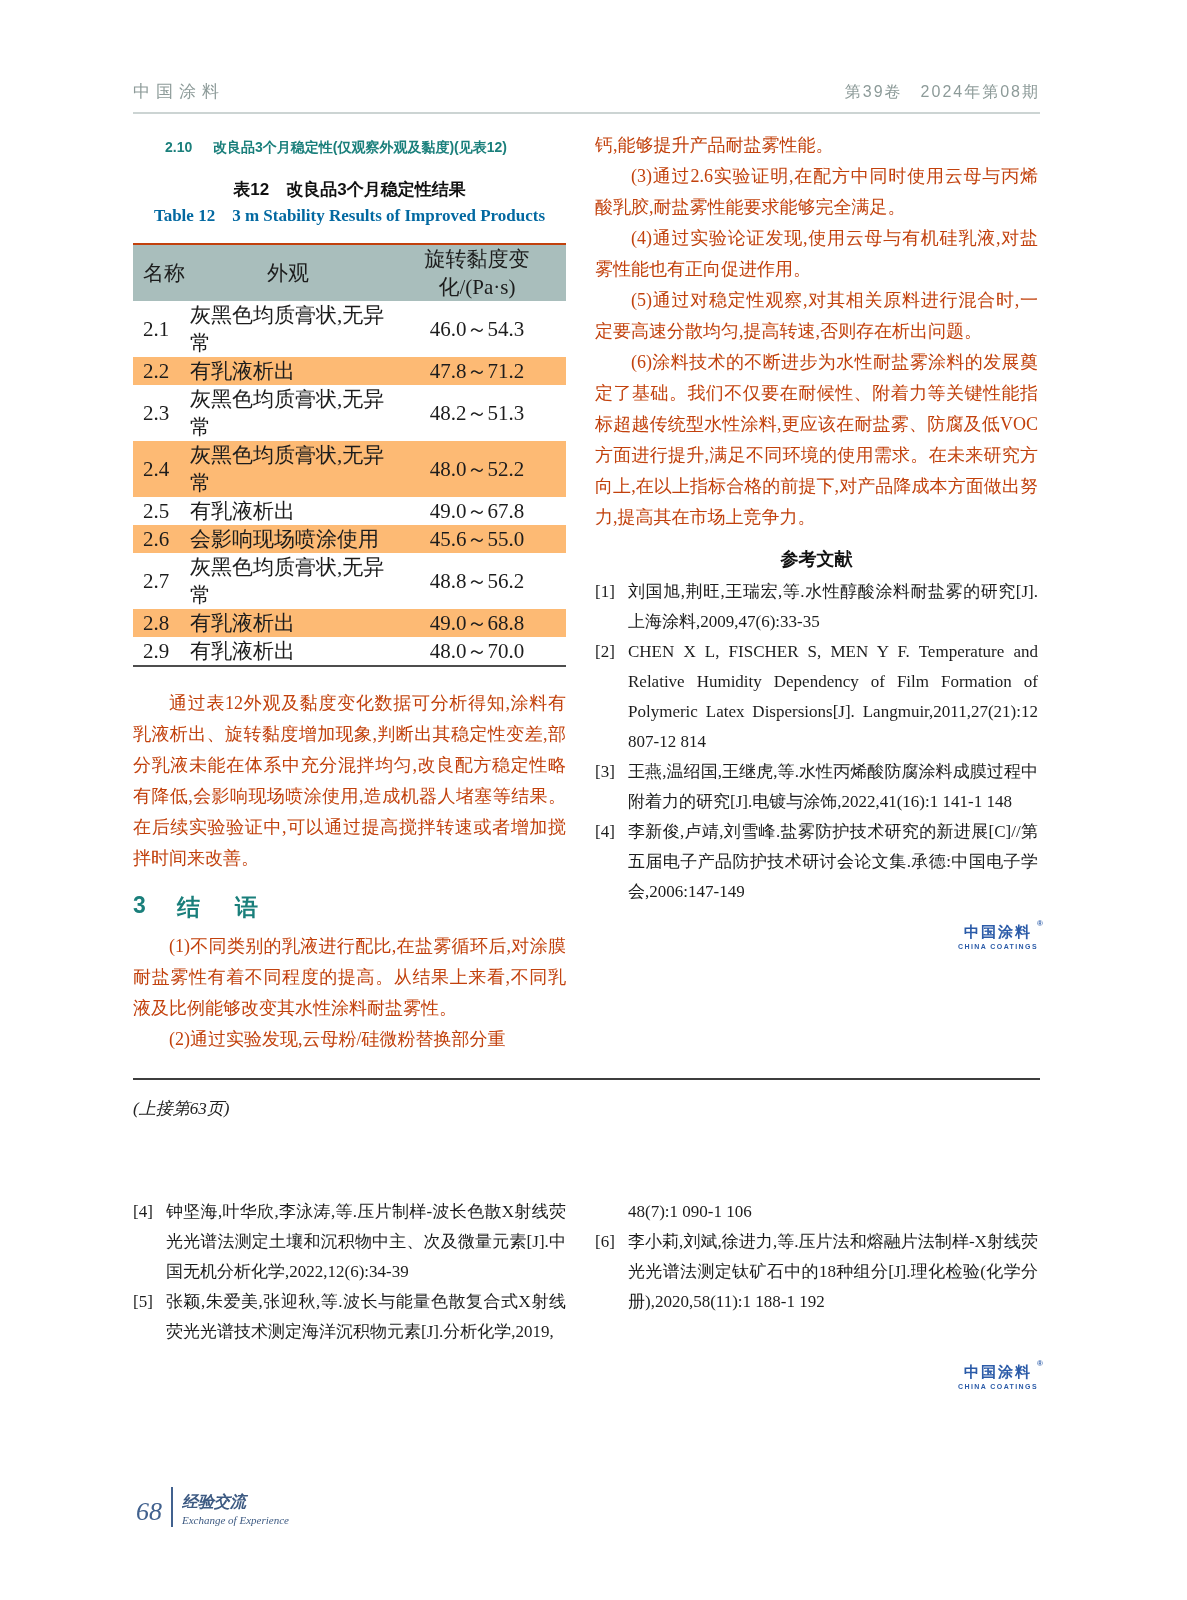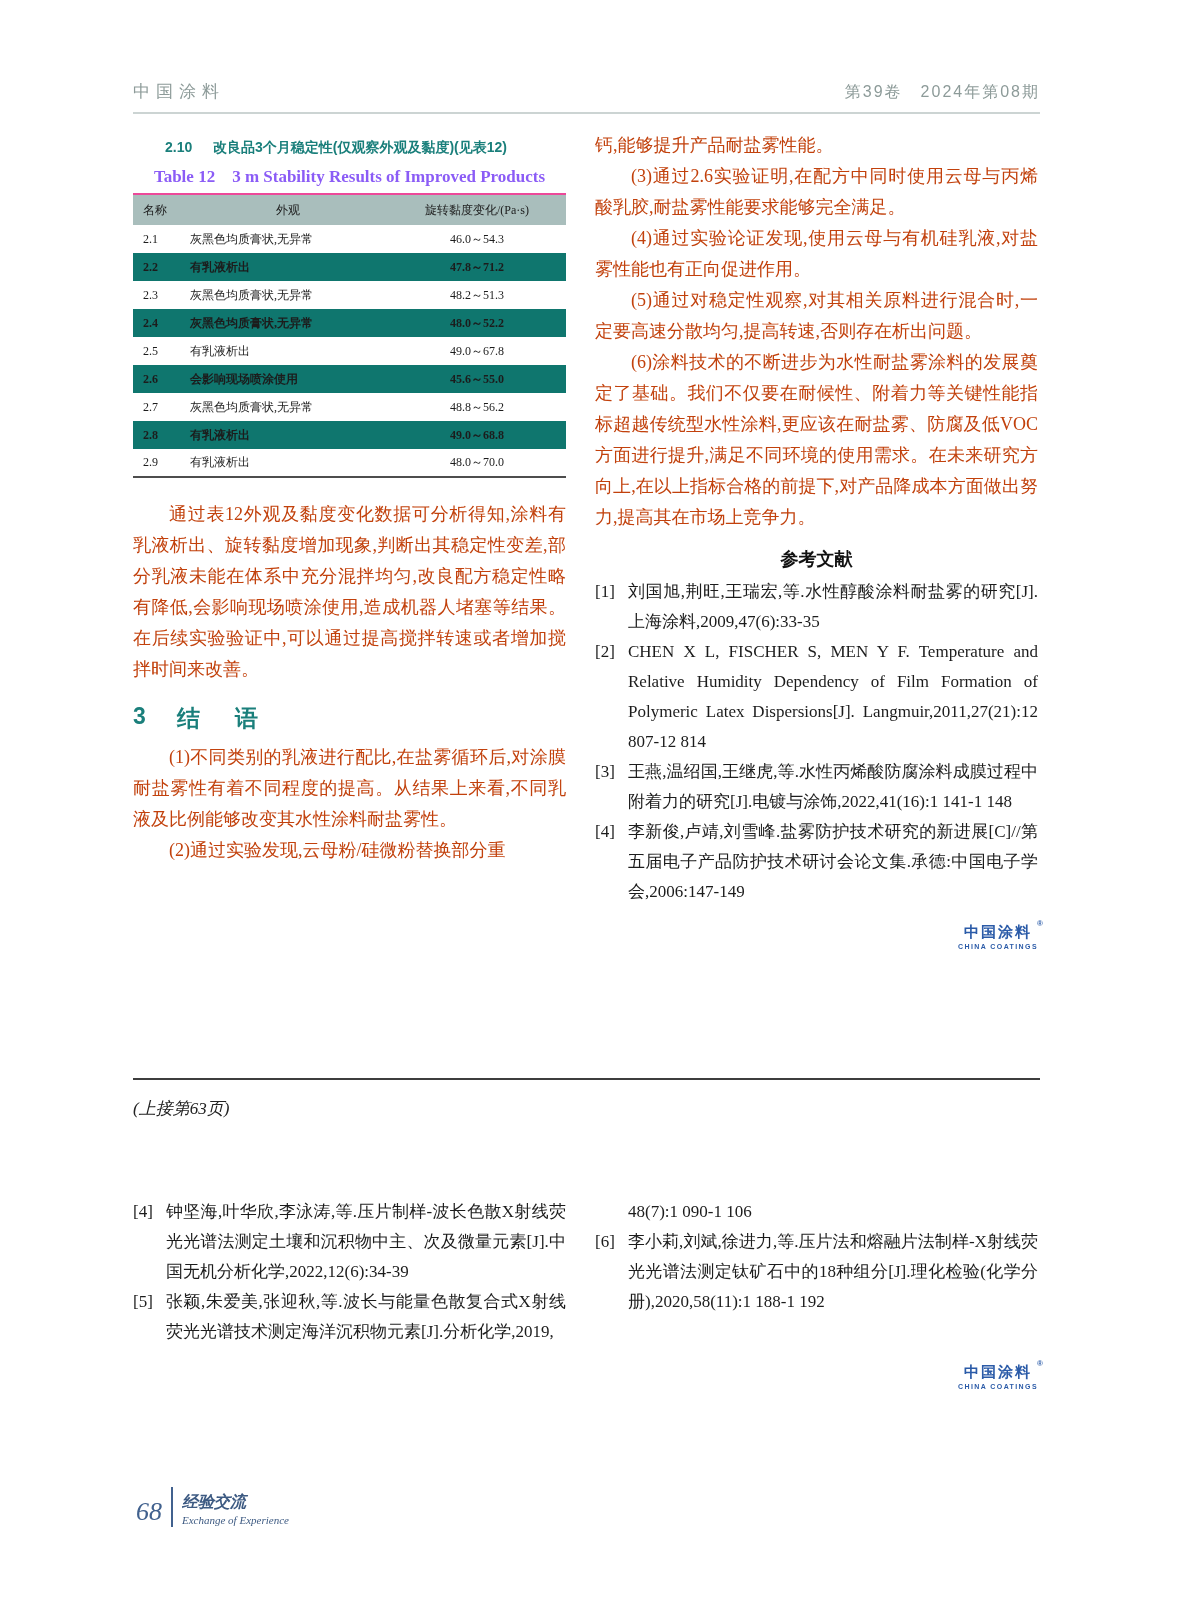--- a/index.html
+++ b/index.html
@@ -14,30 +14,30 @@
 
   
   .left-col  { position:absolute; left:133px; top:132px; width:433px; }
   .right-col { position:absolute; left:595px; top:130px; width:443px; }
 
   .sec-heading { display:flex; font-family:Liberation Sans, sans-serif; font-weight:bold; font-size:14px; line-height:30px; color:#1a7f7b;margin-left:32px; }
   .sec-num { flex:0 0 48px; }
   .sec-title { flex:1; text-align:justify; }
 
   .tbl-caption-cn { margin-top:16px; text-align:center; font-family:"Liberation Sans","DejaVu Sans",sans-serif; font-weight:bold; font-size:17px; color:#111; }
-  .tbl-caption-en { margin-top:3px; text-align:center; font-weight:bold; font-size:17px; color:#8b5cf6; }
-
-  table.stability-table { width:100%; border-collapse:collapse; margin-top:5px; font-size:12px; border-top:2px solid #ec4899; border-bottom:2px solid #4d4d4d; }
+  .tbl-caption-en { margin-top:3px; text-align:center; font-weight:bold; font-size:17px; color:#0369a1; }
+
+  table.stability-table { width:100%; border-collapse:collapse; margin-top:16px; font-size:21px; border-top:2px solid #c2410c; border-bottom:2px solid #4d4d4d; }
   table.stability-table th { background:#a9bebc; font-weight:normal; height:31px; }
   table.stability-table td { height:28px; }
   th.c-name, td.c-name { width:55px; text-align:left; padding-left:10px; }
   th.c-app { width:200px; text-align:center; }
   td.c-app { text-align:left; padding-left:2px; }
   th.c-vis, td.c-vis { width:178px; text-align:center; }
-  tr.stripe td { background:#0f766e;font-weight:bold; }
+  tr.stripe td { background:#fdba74; }
 
   .body-text { font-size:18px; line-height:31px; text-align:justify; color:#c2410c; }
   .indent { text-indent:2em; }
   .analysis { margin-top:21px; }
 
   .sec3-heading { margin-top:18px; margin-bottom:8px; font-family:"Liberation Sans","DejaVu Sans",sans-serif; font-weight:bold; font-size:23px; color:#1a7f7b; display:flex; }
   .sec3-num { flex:0 0 44px; }
   .sec3-title { letter-spacing:6px; }
 
   .refs-heading { margin-top:14px; margin-bottom:6px; text-align:center; font-weight:bold; font-family:"Liberation Sans","DejaVu Sans",sans-serif; font-size:18px; color:#111; }
@@ -74,20 +74,21 @@
     <span class="journal">中国涂料</span>
     <span class="issue">第39卷　2024年第08期</span>
   </div>
 
   <div class="left-col">
     <div class="sec-heading">
       <span class="sec-num">2.10</span>
       <span class="sec-title">改良品3个月稳定性(仅观察外观及黏度)(见表12)</span>
     </div>
 
+    <div class="tbl-caption-cn">表12　改良品3个月稳定性结果</div>
     <div class="tbl-caption-en">Table 12　3 m Stability Results of Improved Products</div>
 
     <table class="stability-table">
       <thead>
         <tr>
           <th class="c-name">名称</th>
           <th class="c-app">外观</th>
           <th class="c-vis">旋转黏度变化/(Pa·s)</th>
         </tr>
       </thead>

